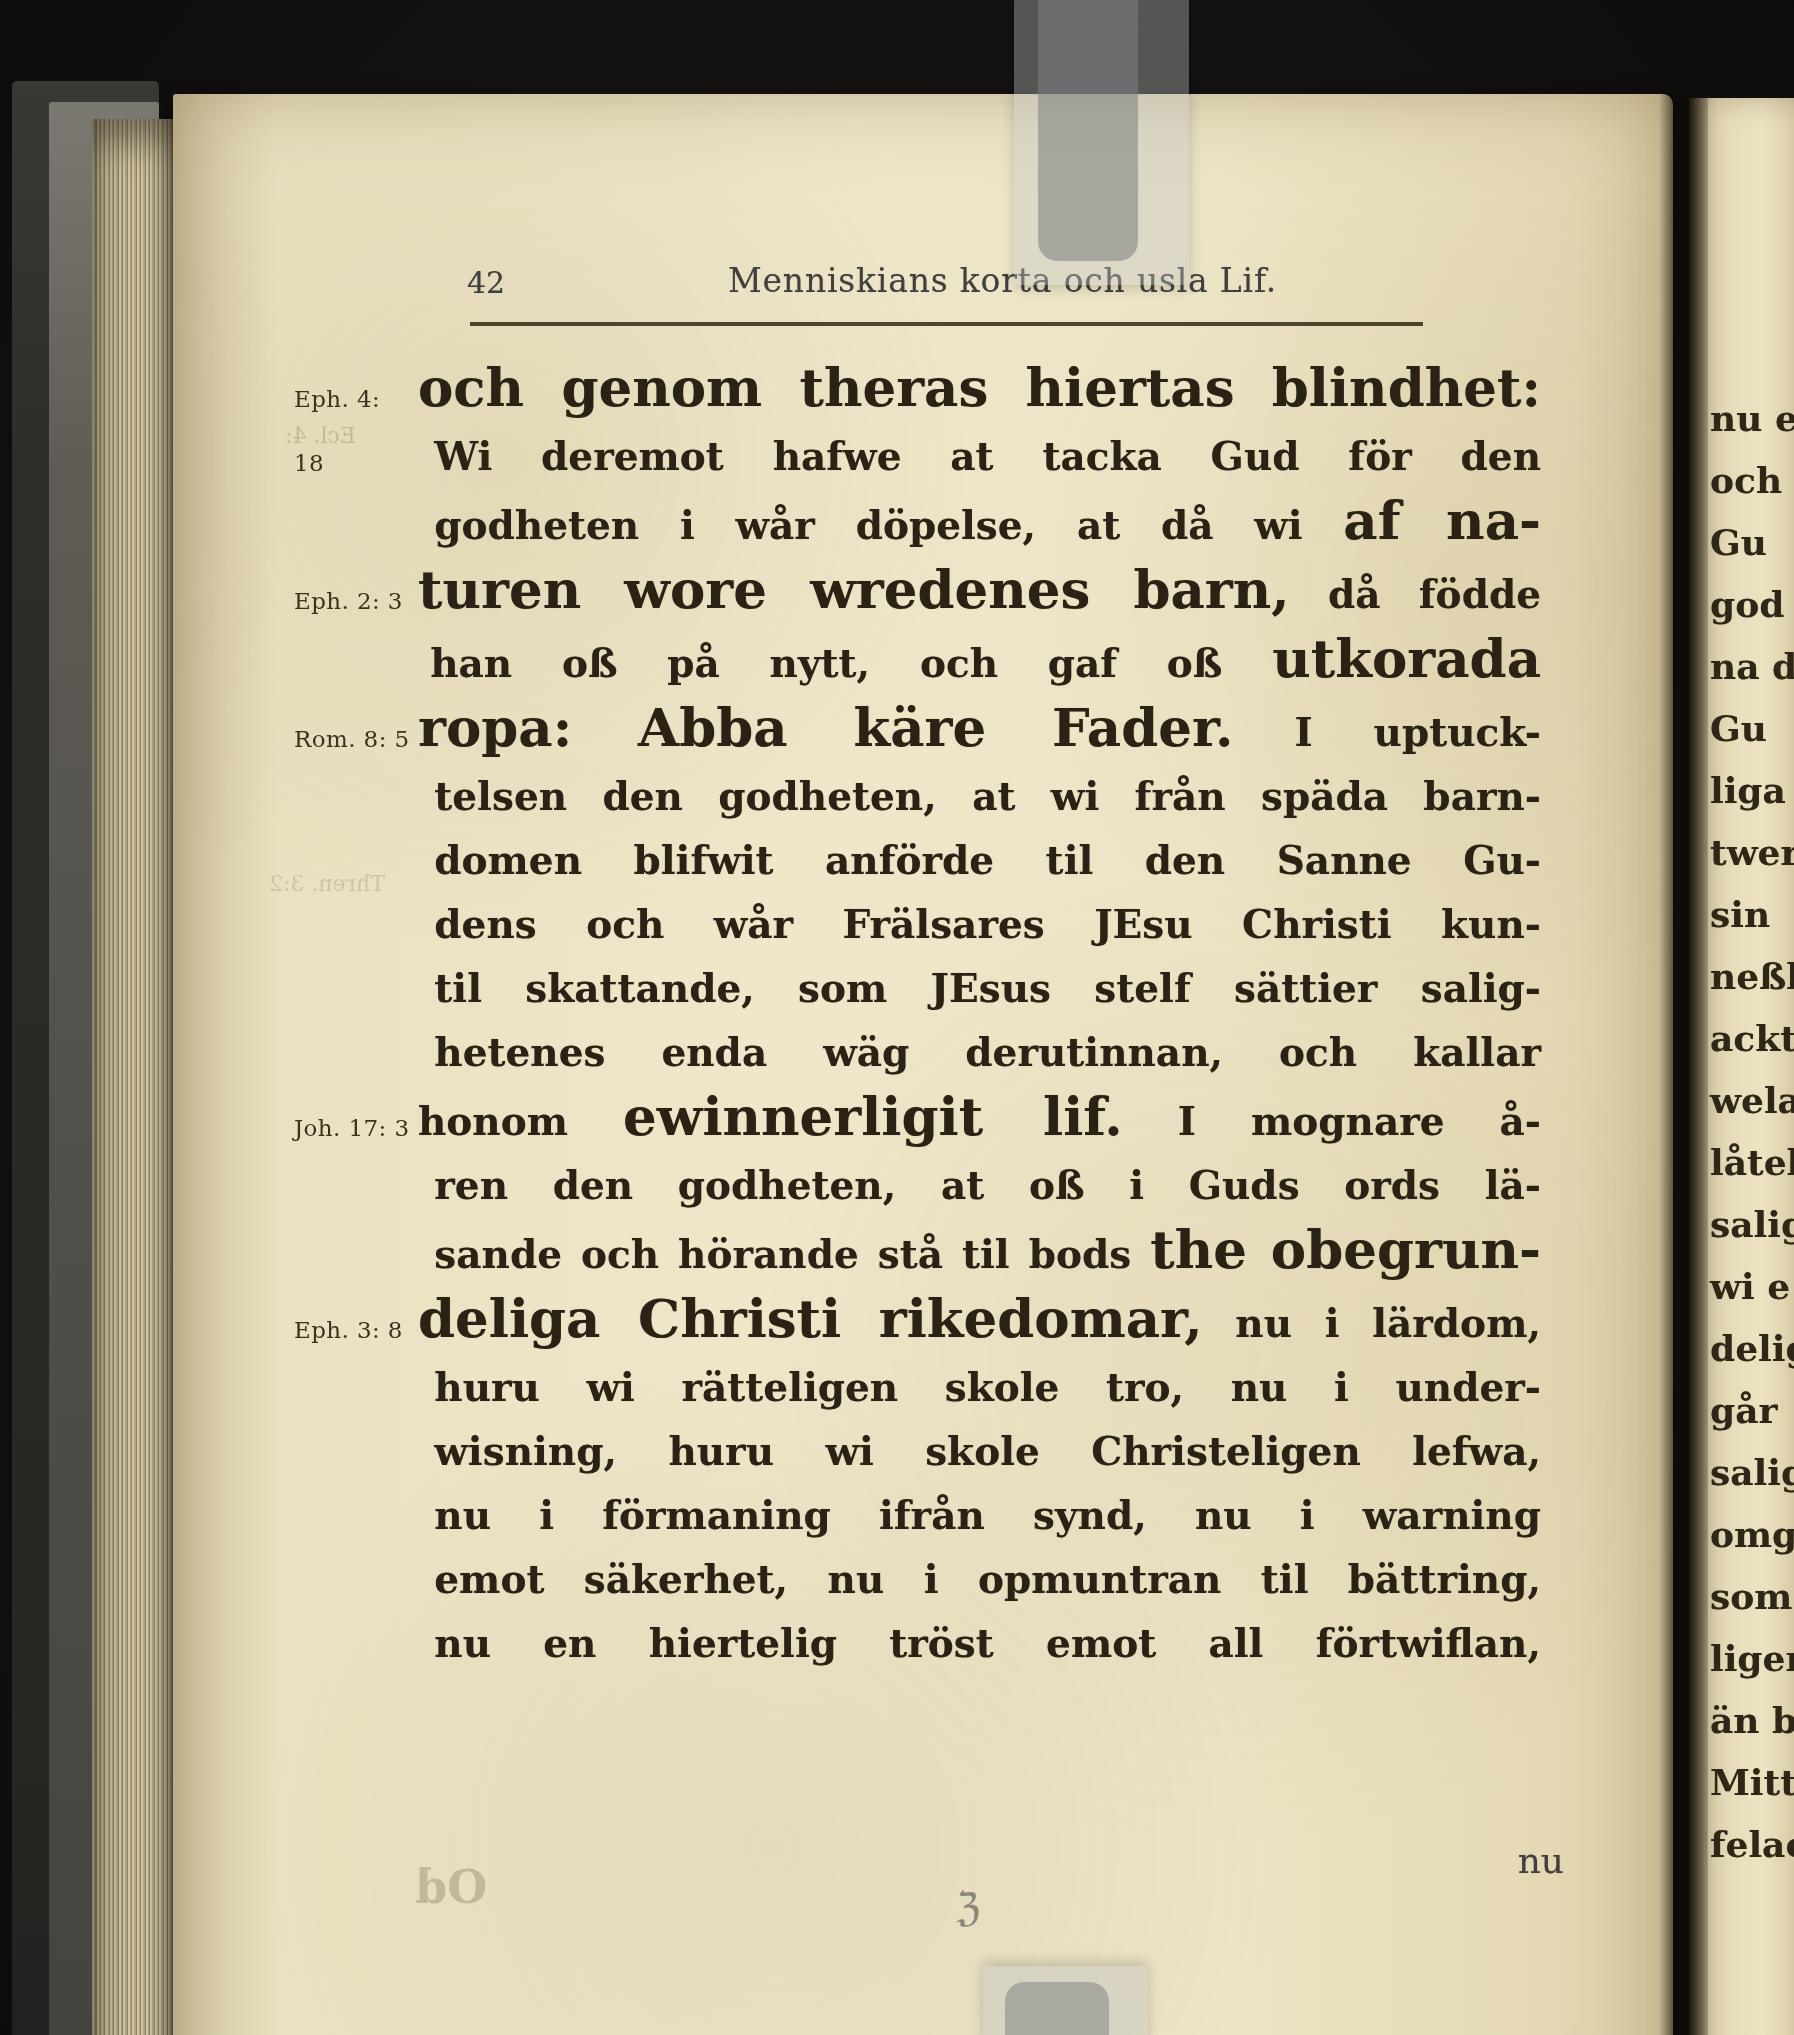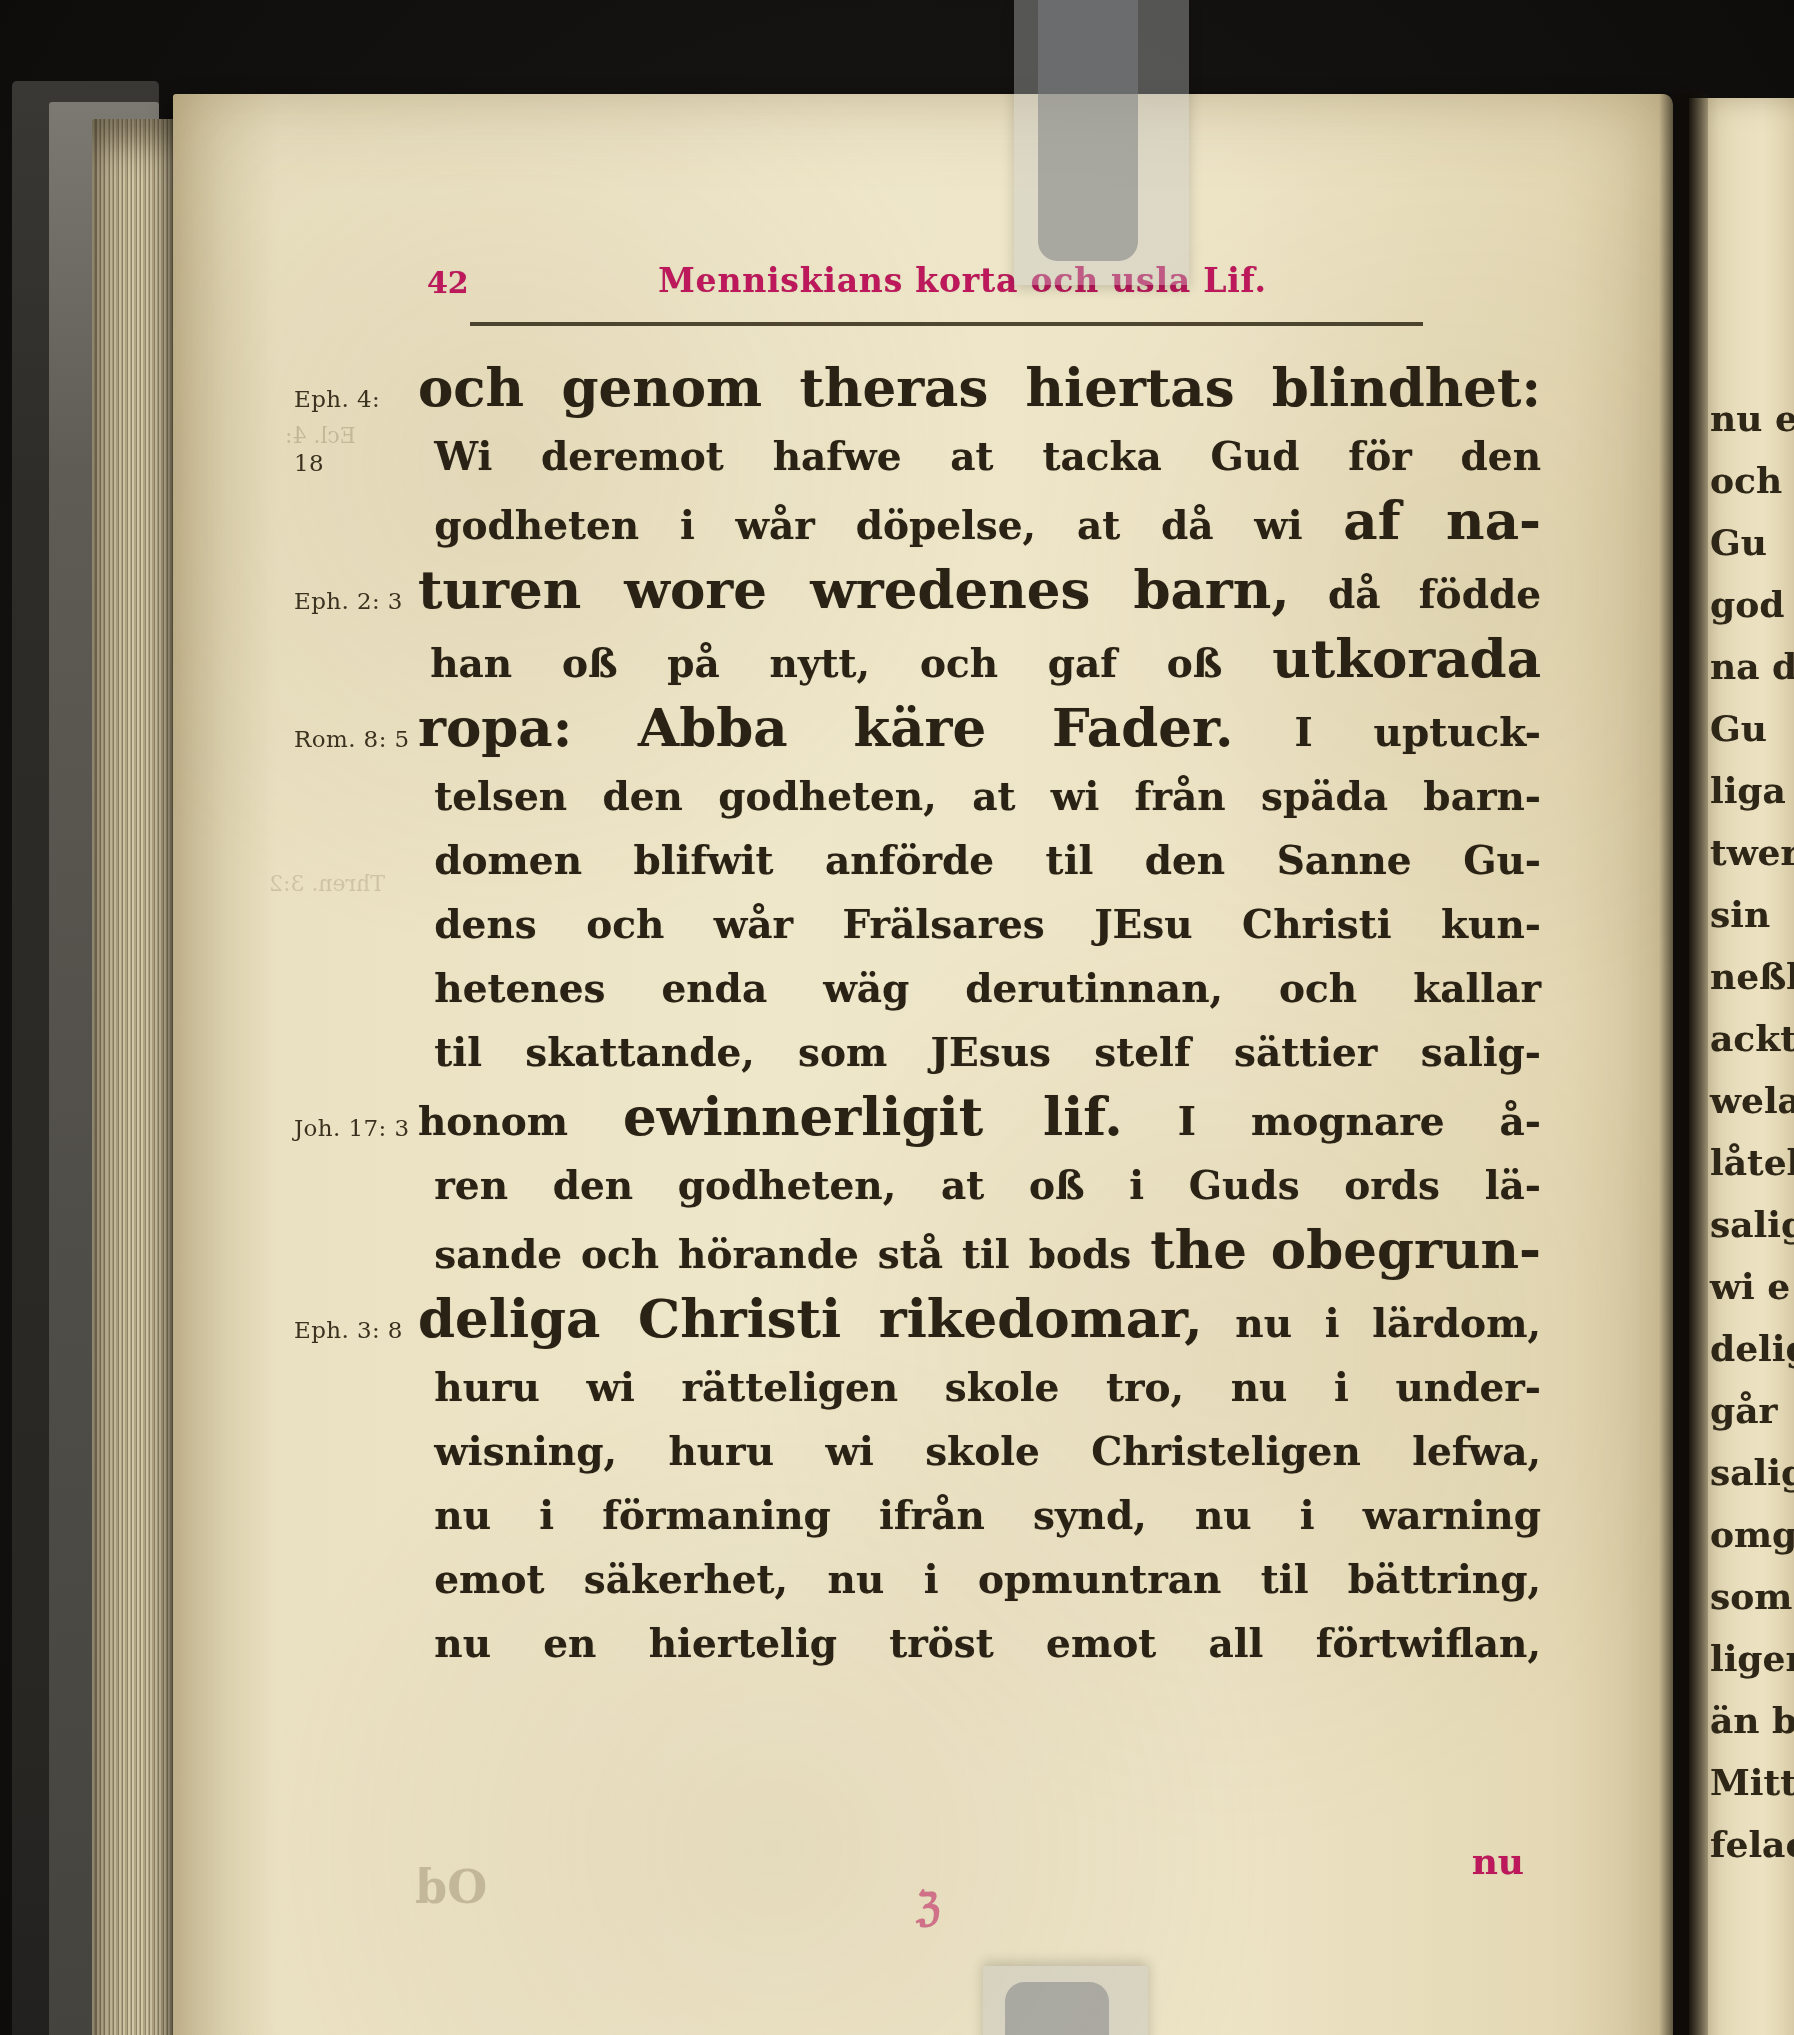--- a/index.html
+++ b/index.html
@@ -38,21 +38,21 @@
   .strap-top{left:1014px;top:0;width:175px;height:285px;z-index:6;
     background:rgba(195,197,197,.38);box-shadow:0 4.1px 12.2px rgba(0,0,0,.18);}
   .strap-top-core{left:1038px;top:0;width:100px;height:261px;z-index:7;
     background:rgba(124,127,129,.55);border-radius:0 0 19.5px 19.5px;}
   .strap-bottom{left:983px;top:1966px;width:165px;height:277px;z-index:6;
     background:rgba(190,192,192,.40);box-shadow:0 -4.1px 12.2px rgba(0,0,0,.18);}
   .strap-bottom-core{left:1005px;top:1982px;width:104px;height:262px;z-index:7;
     background:rgba(128,131,133,.52);border-radius:19.5px 19.5px 0 0;}
 
   
-  .ink{color:#be185d;font-weight:700;text-shadow:0 0 0.8px rgba(45,34,16,.35);}
+  .ink{color:#404040;font-weight:400;text-shadow:0 0 0.8px rgba(45,34,16,.35);margin-left:40px;}
   .page-num{left:427px;top:265px;font-size:30px;z-index:4;}
   .header-title{left:401px;top:261px;width:1123px;text-align:center;font-size:33px;z-index:4;letter-spacing:0.8px;}
   .header-rule{left:470px;top:322px;width:953px;height:4.1px;background:#29220f;opacity:.82;z-index:4;}
 
   .body-lines{left:418px;top:355px;width:1123px;z-index:4;}
   .line{position:relative;line-height:64px;font-size:39px;font-weight:700;color:#2a2214;
     text-align:justify;text-align-last:justify;text-shadow:0 0 0.8px rgba(45,34,16,.32);}
   .line .lg{font-size:53px;}
   .note{position:absolute;left:-124px;top:12.2px;width:116px;font-family:"DejaVu Serif",serif;
     font-size:23px;font-weight:400;letter-spacing:0.4px;color:#3a321f;
@@ -86,22 +86,22 @@
 <div class="abs body-lines" id="body-lines">
     <div class="line"><span class="note">Eph. 4: 18</span><span class="seg lg">och genom theras hiertas blindhet:</span></div>
     <div class="line" style="padding-left: 16.3px;"><span class="seg">Wi deremot hafwe at tacka Gud för den</span></div>
     <div class="line" style="padding-left: 16.3px;"><span class="seg">godheten i wår döpelse, at då wi </span><span class="seg lg">af na-</span></div>
     <div class="line"><span class="note">Eph. 2: 3</span><span class="seg lg">turen wore wredenes barn,</span><span class="seg"> då födde</span></div>
     <div class="line" style="padding-left: 12.2px;"><span class="seg">han oß på nytt, och gaf oß </span><span class="seg lg">utkorada</span></div>
     <div class="line"><span class="note">Rom. 8: 5</span><span class="seg lg">ropa: Abba käre Fader.</span><span class="seg"> I uptuck-</span></div>
     <div class="line" style="padding-left: 16.3px;"><span class="seg">telsen den godheten, at wi från späda barn-</span></div>
     <div class="line" style="padding-left: 16.3px;"><span class="seg">domen blifwit anförde til den Sanne Gu-</span></div>
     <div class="line" style="padding-left: 16.3px;"><span class="seg">dens och wår Frälsares JEsu Christi kun-</span></div>
+    <div class="line" style="padding-left: 16.3px;"><span class="seg">til skattande, som JEsus stelf sättier salig-</span></div>
     <div class="line" style="padding-left: 16.3px;"><span class="seg">hetenes enda wäg derutinnan, och kallar</span></div>
-    <div class="line" style="padding-left: 16.3px;"><span class="seg">til skattande, som JEsus stelf sättier salig-</span></div>
     <div class="line"><span class="note">Joh. 17: 3</span><span class="seg">honom </span><span class="seg lg">ewinnerligit lif.</span><span class="seg"> I mognare å-</span></div>
     <div class="line" style="padding-left: 16.3px;"><span class="seg">ren den godheten, at oß i Guds ords lä-</span></div>
     <div class="line" style="padding-left: 16.3px;"><span class="seg">sande och hörande stå til bods </span><span class="seg lg">the obegrun-</span></div>
     <div class="line"><span class="note">Eph. 3: 8</span><span class="seg lg">deliga Christi rikedomar,</span><span class="seg"> nu i lärdom,</span></div>
     <div class="line" style="padding-left: 16.3px;"><span class="seg">huru wi rätteligen skole tro, nu i under-</span></div>
     <div class="line" style="padding-left: 16.3px;"><span class="seg">wisning, huru wi skole Christeligen lefwa,</span></div>
     <div class="line" style="padding-left: 16.3px;"><span class="seg">nu i förmaning ifrån synd, nu i warning</span></div>
     <div class="line" style="padding-left: 16.3px;"><span class="seg">emot säkerhet, nu i opmuntran til bättring,</span></div>
     <div class="line" style="padding-left: 16.3px;"><span class="seg">nu en hiertelig tröst emot all förtwiflan,</span></div>
   </div>

